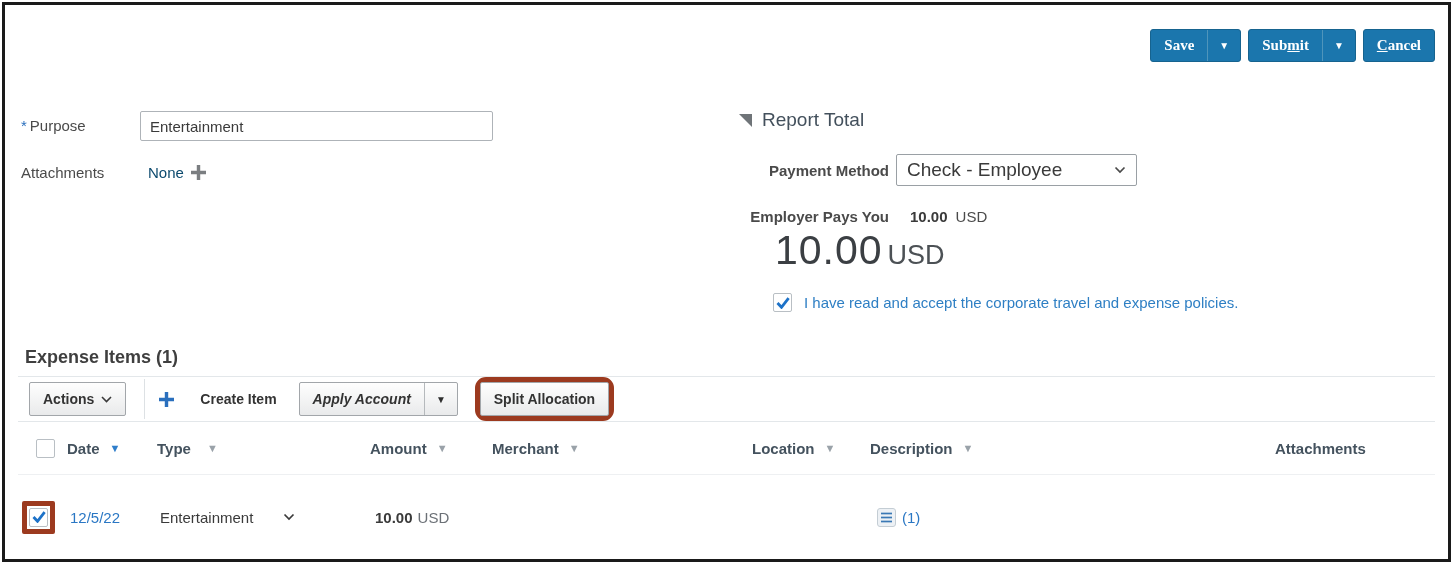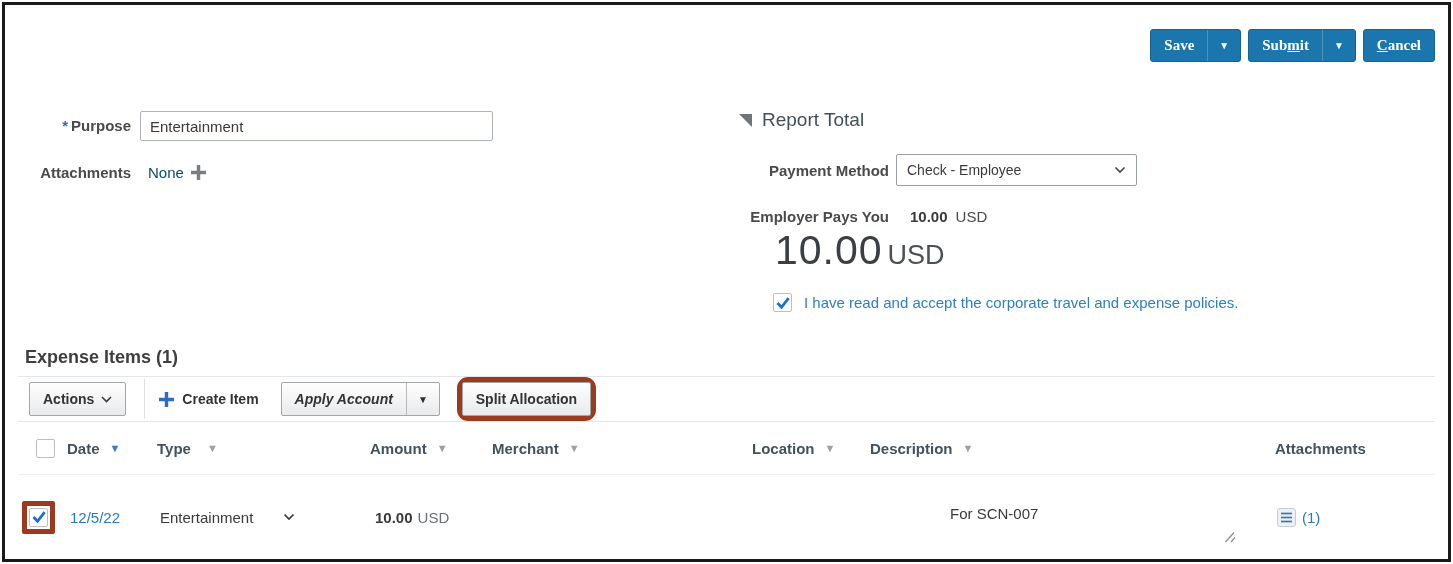--- a/index.html
+++ b/index.html
@@ -17,41 +17,41 @@
   .header-buttons { position: absolute; top: 24px; right: 13px; display: flex; gap: 7px; }
   .btn-primary { background: #1b76ad; color: #fff; font-weight: bold; font-size: 15px;
                  border: 1px solid #16638f; border-radius: 3px; height: 33px;
                  display: inline-flex; align-items: stretch; cursor: pointer; }
   .btn-primary .seg { display: flex; align-items: center; padding: 0 13px; font-family: Liberation Serif, serif; }
   .btn-primary .seg.caret { padding: 0 11px; border-left: 1px solid #4f95bb; }
   .caret-down { font-size: 10px; line-height: 1; color: #fff; }
   .u { text-decoration: underline; }
 
   
-  .field-label { position: absolute; font-size: 15px; font-weight: bold; color: #4a4a4a;
-                 width: 110px; text-align: right; }
+  .field-label { position: absolute; font-size: 15px; font-weight: normal; color: #4a4a4a;
+                 width: 110px; text-align: left; }
   .req { color: #2a6fbd; margin-right: 3px; }
   .purpose-input { position: absolute; left: 135px; top: 106px; width: 353px; height: 30px;
                    border: 1px solid #aeb3b8; border-radius: 2px; font-size: 15px;
                    color: #3a3a3a; padding: 0 9px; font-family: "Liberation Sans", sans-serif; }
   .attachments-value { position: absolute; left: 143px; top: 159px; font-size: 15px;
                        color: #0c4a6e; display: flex; align-items: center; gap: 7px; }
   .plus-icon { display: inline-flex; }
   .plus-gray { color: #7b7e81; }
   .plus-blue { color: #2a6fbd; }
 
   
   .rt-header { position: absolute; left: 734px; top: 104px; display: flex;
                align-items: center; gap: 10px; }
   .rt-title { font-size: 19px; color: #43505c; }
   .rt-label { position: absolute; width: 184px; text-align: right; font-size: 15px;
               font-weight: bold; color: #4a4a4a; left: 700px; }
   .pm-select { position: absolute; left: 891px; top: 149px; width: 241px; height: 32px;
                border: 1px solid #9aa0a5; border-radius: 2px; background: #fff;
-               display: flex; align-items: center; font-size: 14px; color: #3a3a3a;
+               display: flex; align-items: center; font-size: 19px; color: #3a3a3a;
                padding: 0 10px; cursor: pointer; }
   .pm-select .pm-caret { margin-left: auto; color: #4a4a4a; }
   .epy-value { position: absolute; left: 905px; top: 203px; font-size: 15px; }
   .epy-amt { font-weight: bold; color: #3a3a3a; }
   .epy-cur { color: #4a4a4a; margin-left: 8px; }
   .big-total { position: absolute; left: 770px; top: 222px; display: flex;
                align-items: baseline; gap: 5px; }
   .big-amt { font-size: 41px; color: #3b3f43; letter-spacing: 1px; }
   .big-cur { font-size: 27px; color: #4c5155; }
   .policy-row { position: absolute; left: 768px; top: 288px; display: flex;
@@ -66,21 +66,21 @@
                 font-weight: bold; color: #3f3f3f; }
   .toolbar { position: absolute; left: 13px; right: 13px; top: 371px; height: 46px;
              border-top: 1px solid #e3e7ea; border-bottom: 1px solid #e3e7ea;
              display: flex; align-items: center; padding-left: 11px; }
   .btn-gray { background: linear-gradient(#fefefe, #e9eaeb); border: 1px solid #a2a6aa;
               border-radius: 2px; height: 34px; font-size: 14px; font-weight: bold;
               color: #333; display: inline-flex; align-items: center; padding: 0 13px;
               cursor: pointer; font-family: "Liberation Sans", sans-serif; }
   .btn-gray .chev { margin-left: 7px; color: #3a3a3a; }
   .toolbar-sep { width: 1px; height: 40px; background: #dde1e4; margin: 0 14px 0 18px; }
-  .link-btn { display: inline-flex; align-items: center; gap: 8px; font-size: 14px;
+  .link-btn { display: inline-flex; align-items: center; gap: 26px; font-size: 14px;
               font-weight: bold; color: #333; cursor: pointer; margin-right: 22px; }
   .split-btn { padding: 0; font-style: italic; }
   .split-btn .seg { display: flex; align-items: center; height: 100%; padding: 0 13px; }
   .split-btn .seg.caret { border-left: 1px solid #b5b9bc; padding: 0 11px; }
   .split-btn .caret-dark { font-size: 10px; color: #2e2e2e; }
   .annotation-box { border: 5px solid #9c3a1f; border-radius: 11px; padding: 0;
                     display: inline-flex; margin-left: 17px; }
 
   
   .grid-row { position: absolute; left: 13px; right: 13px; display: grid;
@@ -277,28 +277,20 @@
             <path d="M1.5 1.5l4.5 4.5 4.5-4.5" fill="none" stroke="currentColor" stroke-width="1.7"></path>
           </svg>
       </span>
     </div>
     <div class="cell" style="padding-left:10px;">
       <span class="amt-bold">10.00</span>
       <span class="amt-cur">USD</span>
     </div>
     <div class="cell"></div>
     <div class="cell"></div>
-    <div class="cell desc-cell">
-      <span class="desc-text">For SCN-007</span>
-      <span class="resize-grip">
-        <svg width="15" height="13" viewBox="0 0 15 13">
-            <path d="M3.5 12L12 2.5 M9 12l4-4.5" fill="none" stroke="#8a8f94" stroke-width="1.3"></path>
-          </svg>
-      </span>
-    </div>
     <div class="cell attach-cell">
       <span>
         <svg width="19" height="19" viewBox="0 0 19 19">
             <rect x="0.5" y="0.5" width="18" height="18" rx="2.5" fill="#edf1f5" stroke="#c4cdd4"></rect>
             <line x1="4" y1="5.5" x2="15" y2="5.5" stroke="#3a78b5" stroke-width="1.7"></line>
             <line x1="4" y1="9.5" x2="15" y2="9.5" stroke="#3a78b5" stroke-width="1.7"></line>
             <line x1="4" y1="13.5" x2="15" y2="13.5" stroke="#3a78b5" stroke-width="1.7"></line>
           </svg>
       </span>
       <span class="attach-count">(1)</span>

